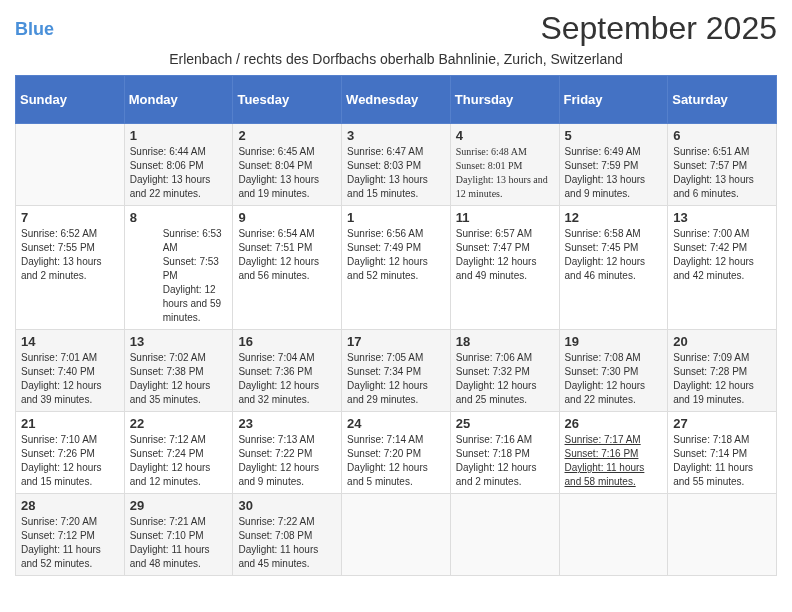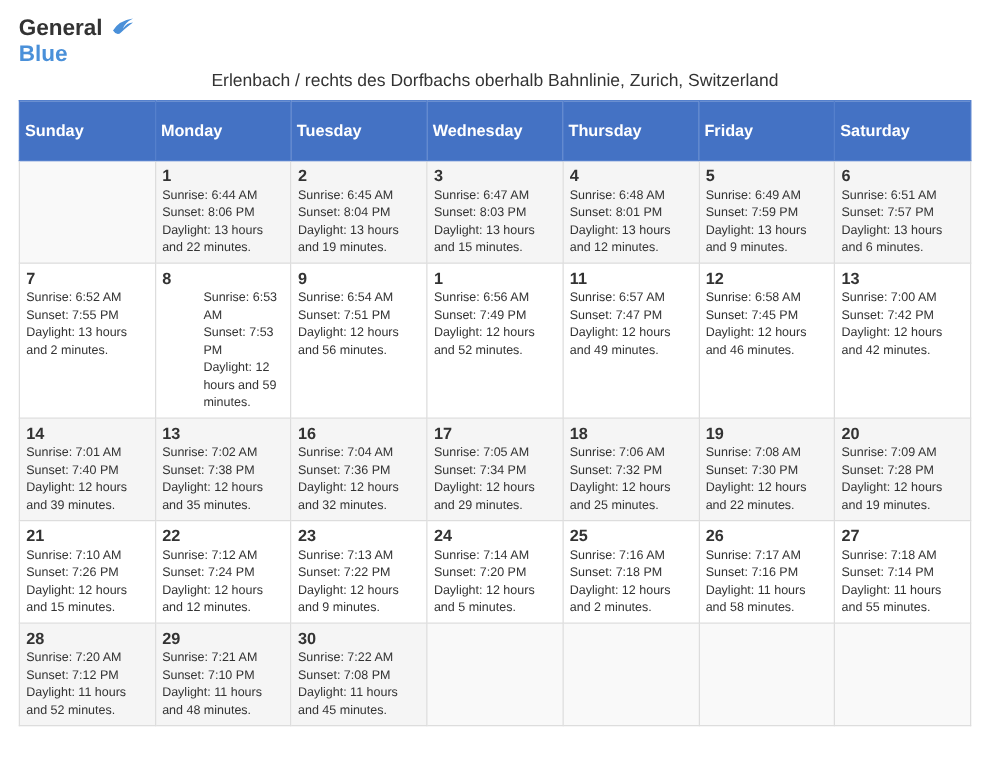--- a/index.html
+++ b/index.html
@@ -91,29 +91,24 @@
     .empty-cell {
       background-color: #f9f9f9 !important;
     }
   </style>
 </head>
 <body>
 
 <div class="header-row">
   <div class="logo">
     <div style="display:flex;flex-direction:column;align-items:flex-start;">
-      <div style="display:flex;align-items:center;">
-        <span class="logo-text-general">General</span>
-        <svg class="logo-bird" viewBox="0 0 30 30" xmlns="http://www.w3.org/2000/svg">
-          <path d="M8 18 Q14 8 28 6 Q20 10 18 16 Q22 10 28 10 Q20 16 16 20 Q12 24 8 18Z" fill="#4a90d9"></path>
-        </svg>
-      </div>
       <span class="logo-text-blue">Blue</span>
     </div>
   </div>
+  <div class="month-title">September 2025</div>
 </div>
 
 <div class="subtitle">Erlenbach / rechts des Dorfbachs oberhalb Bahnlinie, Zurich, Switzerland</div>
 
 <table class="calendar">
   <thead>
     <tr>
     <th>Sunday</th>
         <th>Monday</th>
         <th>Tuesday</th>
@@ -139,21 +134,21 @@
 Daylight: 13 hours and 19 minutes.</div>
         </td>
         <td>
           <span class="day-number">3</span>
           <div class="day-info" style="white-space: pre-line;">Sunrise: 6:47 AM
 Sunset: 8:03 PM
 Daylight: 13 hours and 15 minutes.</div>
         </td>
         <td>
           <span class="day-number">4</span>
-          <div class="day-info" style="white-space: pre-line;">Sunrise: 6:48 AM
+          <div class="day-info" style="white-space: pre-line; font-family: Liberation Serif, serif;">Sunrise: 6:48 AM
 Sunset: 8:01 PM
 Daylight: 13 hours and 12 minutes.</div>
         </td>
         <td>
           <span class="day-number">5</span>
           <div class="day-info" style="white-space: pre-line;">Sunrise: 6:49 AM
 Sunset: 7:59 PM
 Daylight: 13 hours and 9 minutes.</div>
         </td>
         <td>
@@ -277,21 +272,21 @@
 Daylight: 12 hours and 5 minutes.</div>
         </td>
         <td>
           <span class="day-number">25</span>
           <div class="day-info" style="white-space: pre-line;">Sunrise: 7:16 AM
 Sunset: 7:18 PM
 Daylight: 12 hours and 2 minutes.</div>
         </td>
         <td>
           <span class="day-number">26</span>
-          <div class="day-info" style="white-space: pre-line;">Sunrise: 7:17 AM
+          <div class="day-info" style="white-space: pre-line; text-decoration: underline;">Sunrise: 7:17 AM
 Sunset: 7:16 PM
 Daylight: 11 hours and 58 minutes.</div>
         </td>
         <td>
           <span class="day-number">27</span>
           <div class="day-info" style="white-space: pre-line;">Sunrise: 7:18 AM
 Sunset: 7:14 PM
 Daylight: 11 hours and 55 minutes.</div>
         </td>
       </tr>

